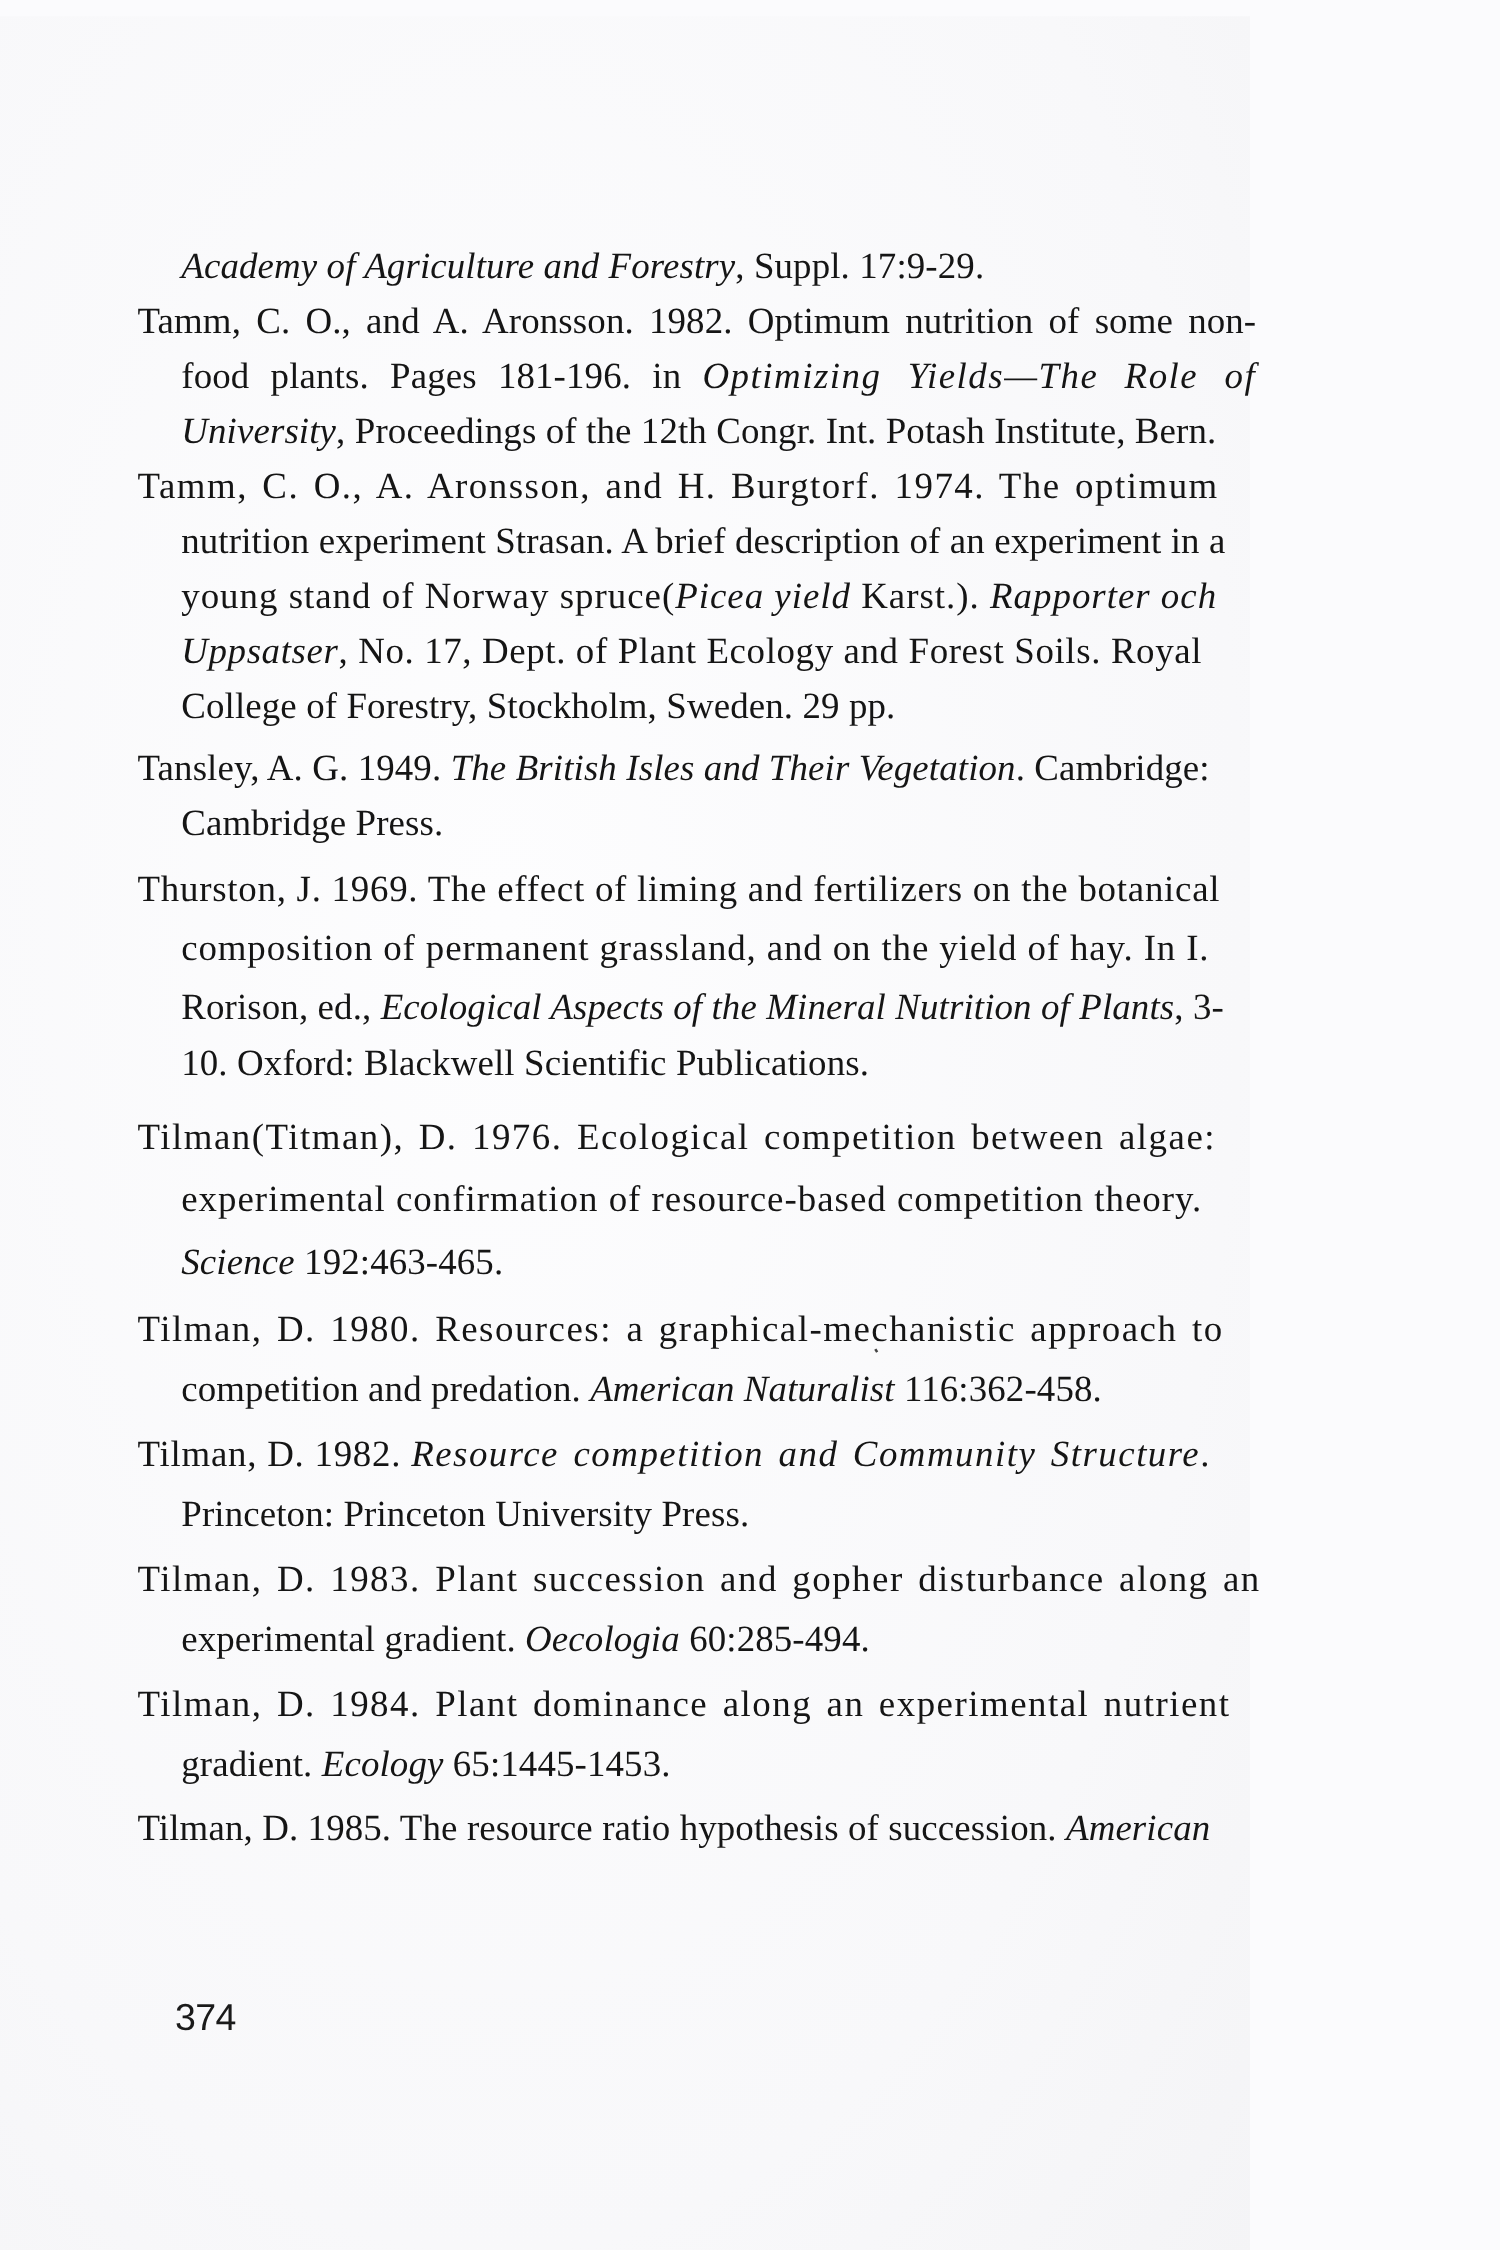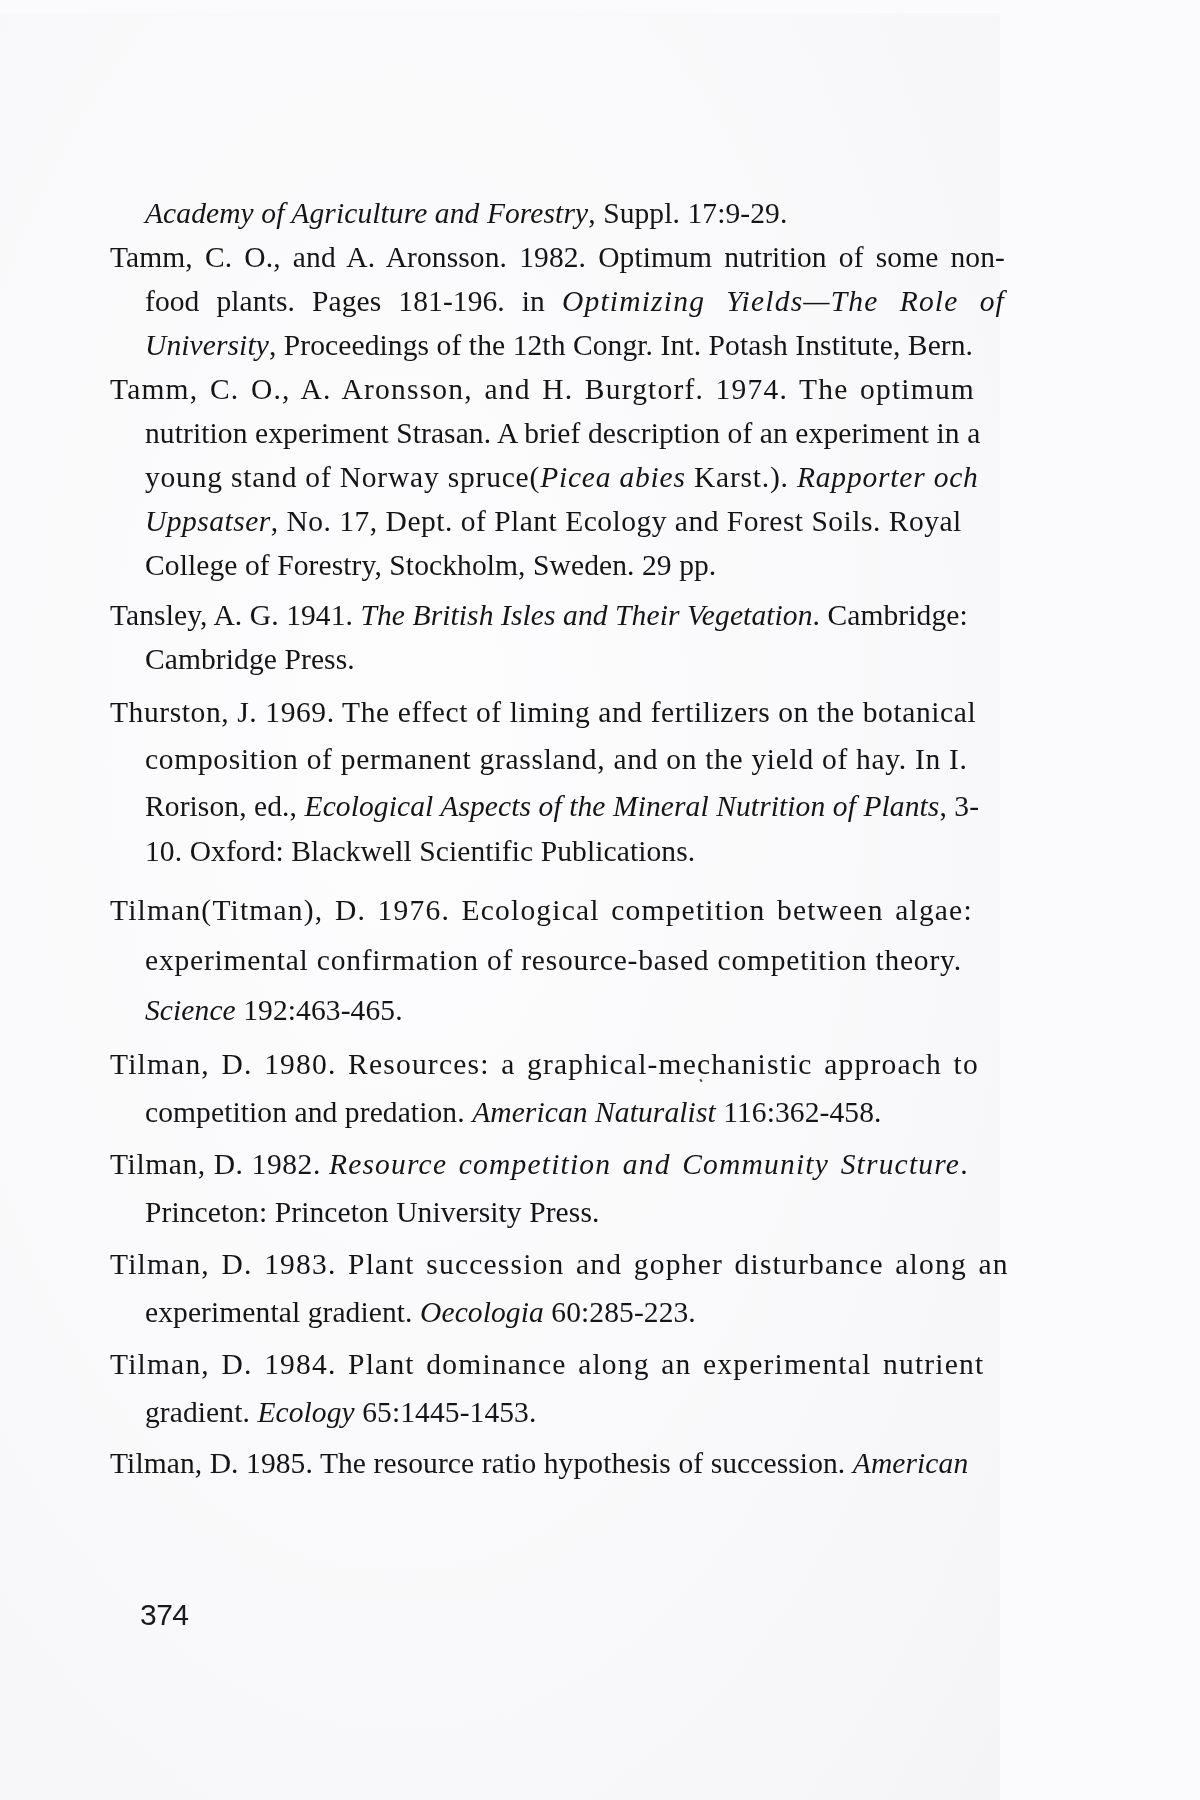--- a/index.html
+++ b/index.html
@@ -76,33 +76,33 @@
   </div>
 
   <div>
     <div class="line first spaced" style="top:358px">
       <span>Tamm, C. O., A. Aronsson, and H. Burgtorf. 1974. The optimum</span>
     </div>
     <div class="line cont" style="top:402px">
       <span>nutrition experiment Strasan. A brief description of an experiment in a</span>
     </div>
     <div class="line cont" style="top:446px; letter-spacing:0.8px;">
-      <span>young stand of Norway spruce(</span><i>Picea abies</i><span> Karst.). </span><i>Rapporter och</i>
+      <span>young stand of Norway spruce(</span><i>Picea yield</i><span> Karst.). </span><i>Rapporter och</i>
     </div>
     <div class="line cont" style="top:490px; letter-spacing:0.5px;">
       <i>Uppsatser</i><span>, No. 17, Dept. of Plant Ecology and Forest Soils. Royal</span>
     </div>
     <div class="line cont" style="top:534px">
       <span>College of Forestry, Stockholm, Sweden. 29 pp.</span>
     </div>
   </div>
 
   <div>
     <div class="line first" style="top:584px">
-      <span>Tansley, A. G. 1941. </span><i>The British Isles and Their Vegetation</i><span>. Cambridge:</span>
+      <span>Tansley, A. G. 1949. </span><i>The British Isles and Their Vegetation</i><span>. Cambridge:</span>
     </div>
     <div class="line cont" style="top:628px">
       <span>Cambridge Press.</span>
     </div>
   </div>
 
   <div>
     <div class="line first" style="top:681px; letter-spacing:0.6px;">
       <span>Thurston, J. 1969. The effect of liming and fertilizers on the botanical</span>
     </div>
@@ -147,21 +147,21 @@
     <div class="line cont" style="top:1181px">
       <span>Princeton: Princeton University Press.</span>
     </div>
   </div>
 
   <div>
     <div class="line first spaced" style="top:1233px">
       <span>Tilman, D. 1983. Plant succession and gopher disturbance along an</span>
     </div>
     <div class="line cont" style="top:1281px">
-      <span>experimental gradient. </span><i>Oecologia</i><span> 60:285-223.</span>
+      <span>experimental gradient. </span><i>Oecologia</i><span> 60:285-494.</span>
     </div>
   </div>
 
   <div>
     <div class="line first spaced" style="top:1333px">
       <span>Tilman, D. 1984. Plant dominance along an experimental nutrient</span>
     </div>
     <div class="line cont" style="top:1381px">
       <span>gradient. </span><i>Ecology</i><span> 65:1445-1453.</span>
     </div>

